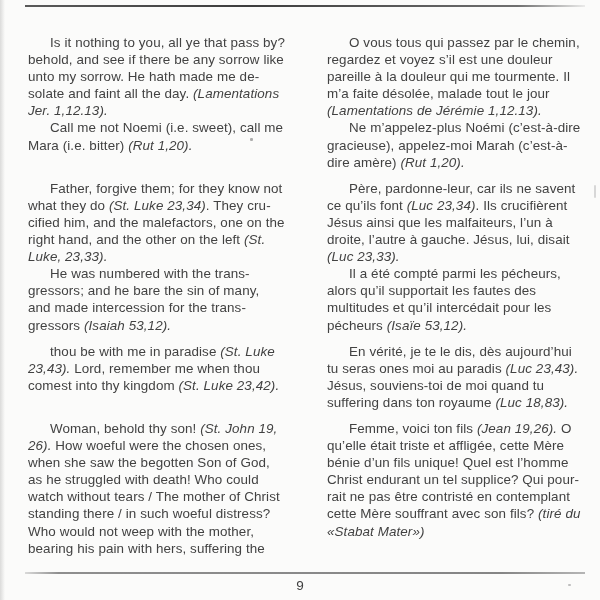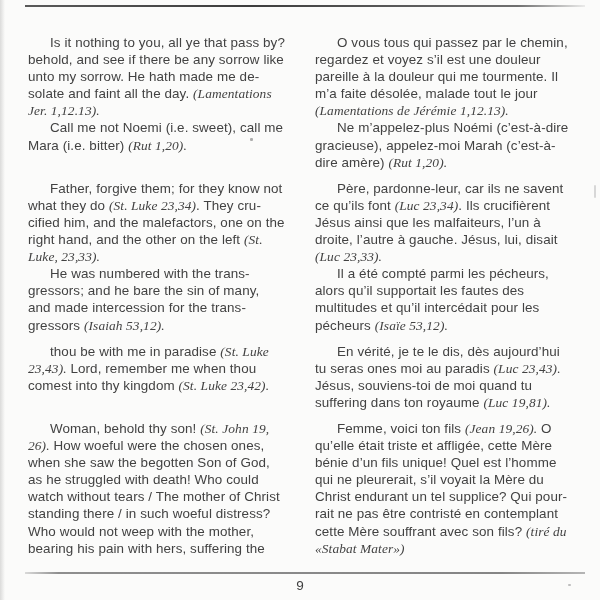--- a/index.html
+++ b/index.html
@@ -21,30 +21,30 @@
   .top-rule {
     position: absolute;
     left: 25px; top: 5px;
     width: 560px; height: 2px;
     background: linear-gradient(to right, #5a5a5a, #3d3d3d 40%, #6f6f6f 88%, rgba(120,120,120,0.12));
   }
   .content {
     position: absolute;
     left: 28px; top: 34px;
   }
-  .row { display: flex; gap: 22px; margin-bottom: 9px; }
+  .row { display: flex; gap: 34px; margin-bottom: 9px; }
   .col { width: 265px; }
   .line {
     font-size: 13.4px;
     line-height: 17.1px;
     letter-spacing: 0.1px;
     white-space: pre;
   }
   .para .line:first-child { text-indent: 22px; }
-  .line em { font-style: italic; font-family: Liberation Serif, serif; }
+  .line em { font-style: italic; }
   .bottom-rule {
     position: absolute;
     left: 25px; top: 572px;
     width: 560px; height: 2px;
     background: linear-gradient(to right, rgba(140,140,140,0.3), #8e8e8e 6%, #858585 85%, #b5b5b5);
   }
   .page-number {
     position: absolute;
     left: 0; right: 0; top: 578px;
     text-align: center;
@@ -131,21 +131,21 @@
             <div class="line"><span>thou be with me in paradise </span><em>(St. Luke</em></div>
             <div class="line"><em>23,43).</em><span> Lord, remember me when thou</span></div>
             <div class="line"><span>comest into thy kingdom </span><em>(St. Luke 23,42).</em></div>
           </div>
         </div>
         <div class="col">
           <div class="para">
             <div class="line"><span>En vérité, je te le dis, dès aujourd’hui</span></div>
             <div class="line"><span>tu seras ones moi au paradis </span><em>(Luc 23,43).</em></div>
             <div class="line"><span>Jésus, souviens-toi de moi quand tu</span></div>
-            <div class="line"><span>suffering dans ton royaume </span><em>(Luc 19,81).</em></div>
+            <div class="line"><span>suffering dans ton royaume </span><em>(Luc 18,83).</em></div>
           </div>
         </div>
       </div>
       <div class="row">
         <div class="col">
           <div class="para">
             <div class="line"><span>Woman, behold thy son! </span><em>(St. John 19,</em></div>
             <div class="line"><em>26).</em><span> How woeful were the chosen ones,</span></div>
             <div class="line"><span>when she saw the begotten Son of God,</span></div>
             <div class="line"><span>as he struggled with death! Who could</span></div>
@@ -153,21 +153,20 @@
             <div class="line"><span>standing there / in such woeful distress?</span></div>
             <div class="line"><span>Who would not weep with the mother,</span></div>
             <div class="line"><span>bearing his pain with hers, suffering the</span></div>
           </div>
         </div>
         <div class="col">
           <div class="para">
             <div class="line"><span>Femme, voici ton fils </span><em>(Jean 19,26).</em><span> O</span></div>
             <div class="line"><span>qu’elle était triste et affligée, cette Mère</span></div>
             <div class="line"><span>bénie d’un fils unique! Quel est l’homme</span></div>
-            <div class="line"><span>qui ne pleurerait, s’il voyait la Mère du</span></div>
             <div class="line"><span>Christ endurant un tel supplice? Qui pour-</span></div>
             <div class="line"><span>rait ne pas être contristé en contemplant</span></div>
             <div class="line"><span>cette Mère souffrant avec son fils? </span><em>(tiré du</em></div>
             <div class="line"><em>«Stabat Mater»)</em></div>
           </div>
         </div>
       </div>
     </div>
 
   <div class="speck speck-1"></div>

